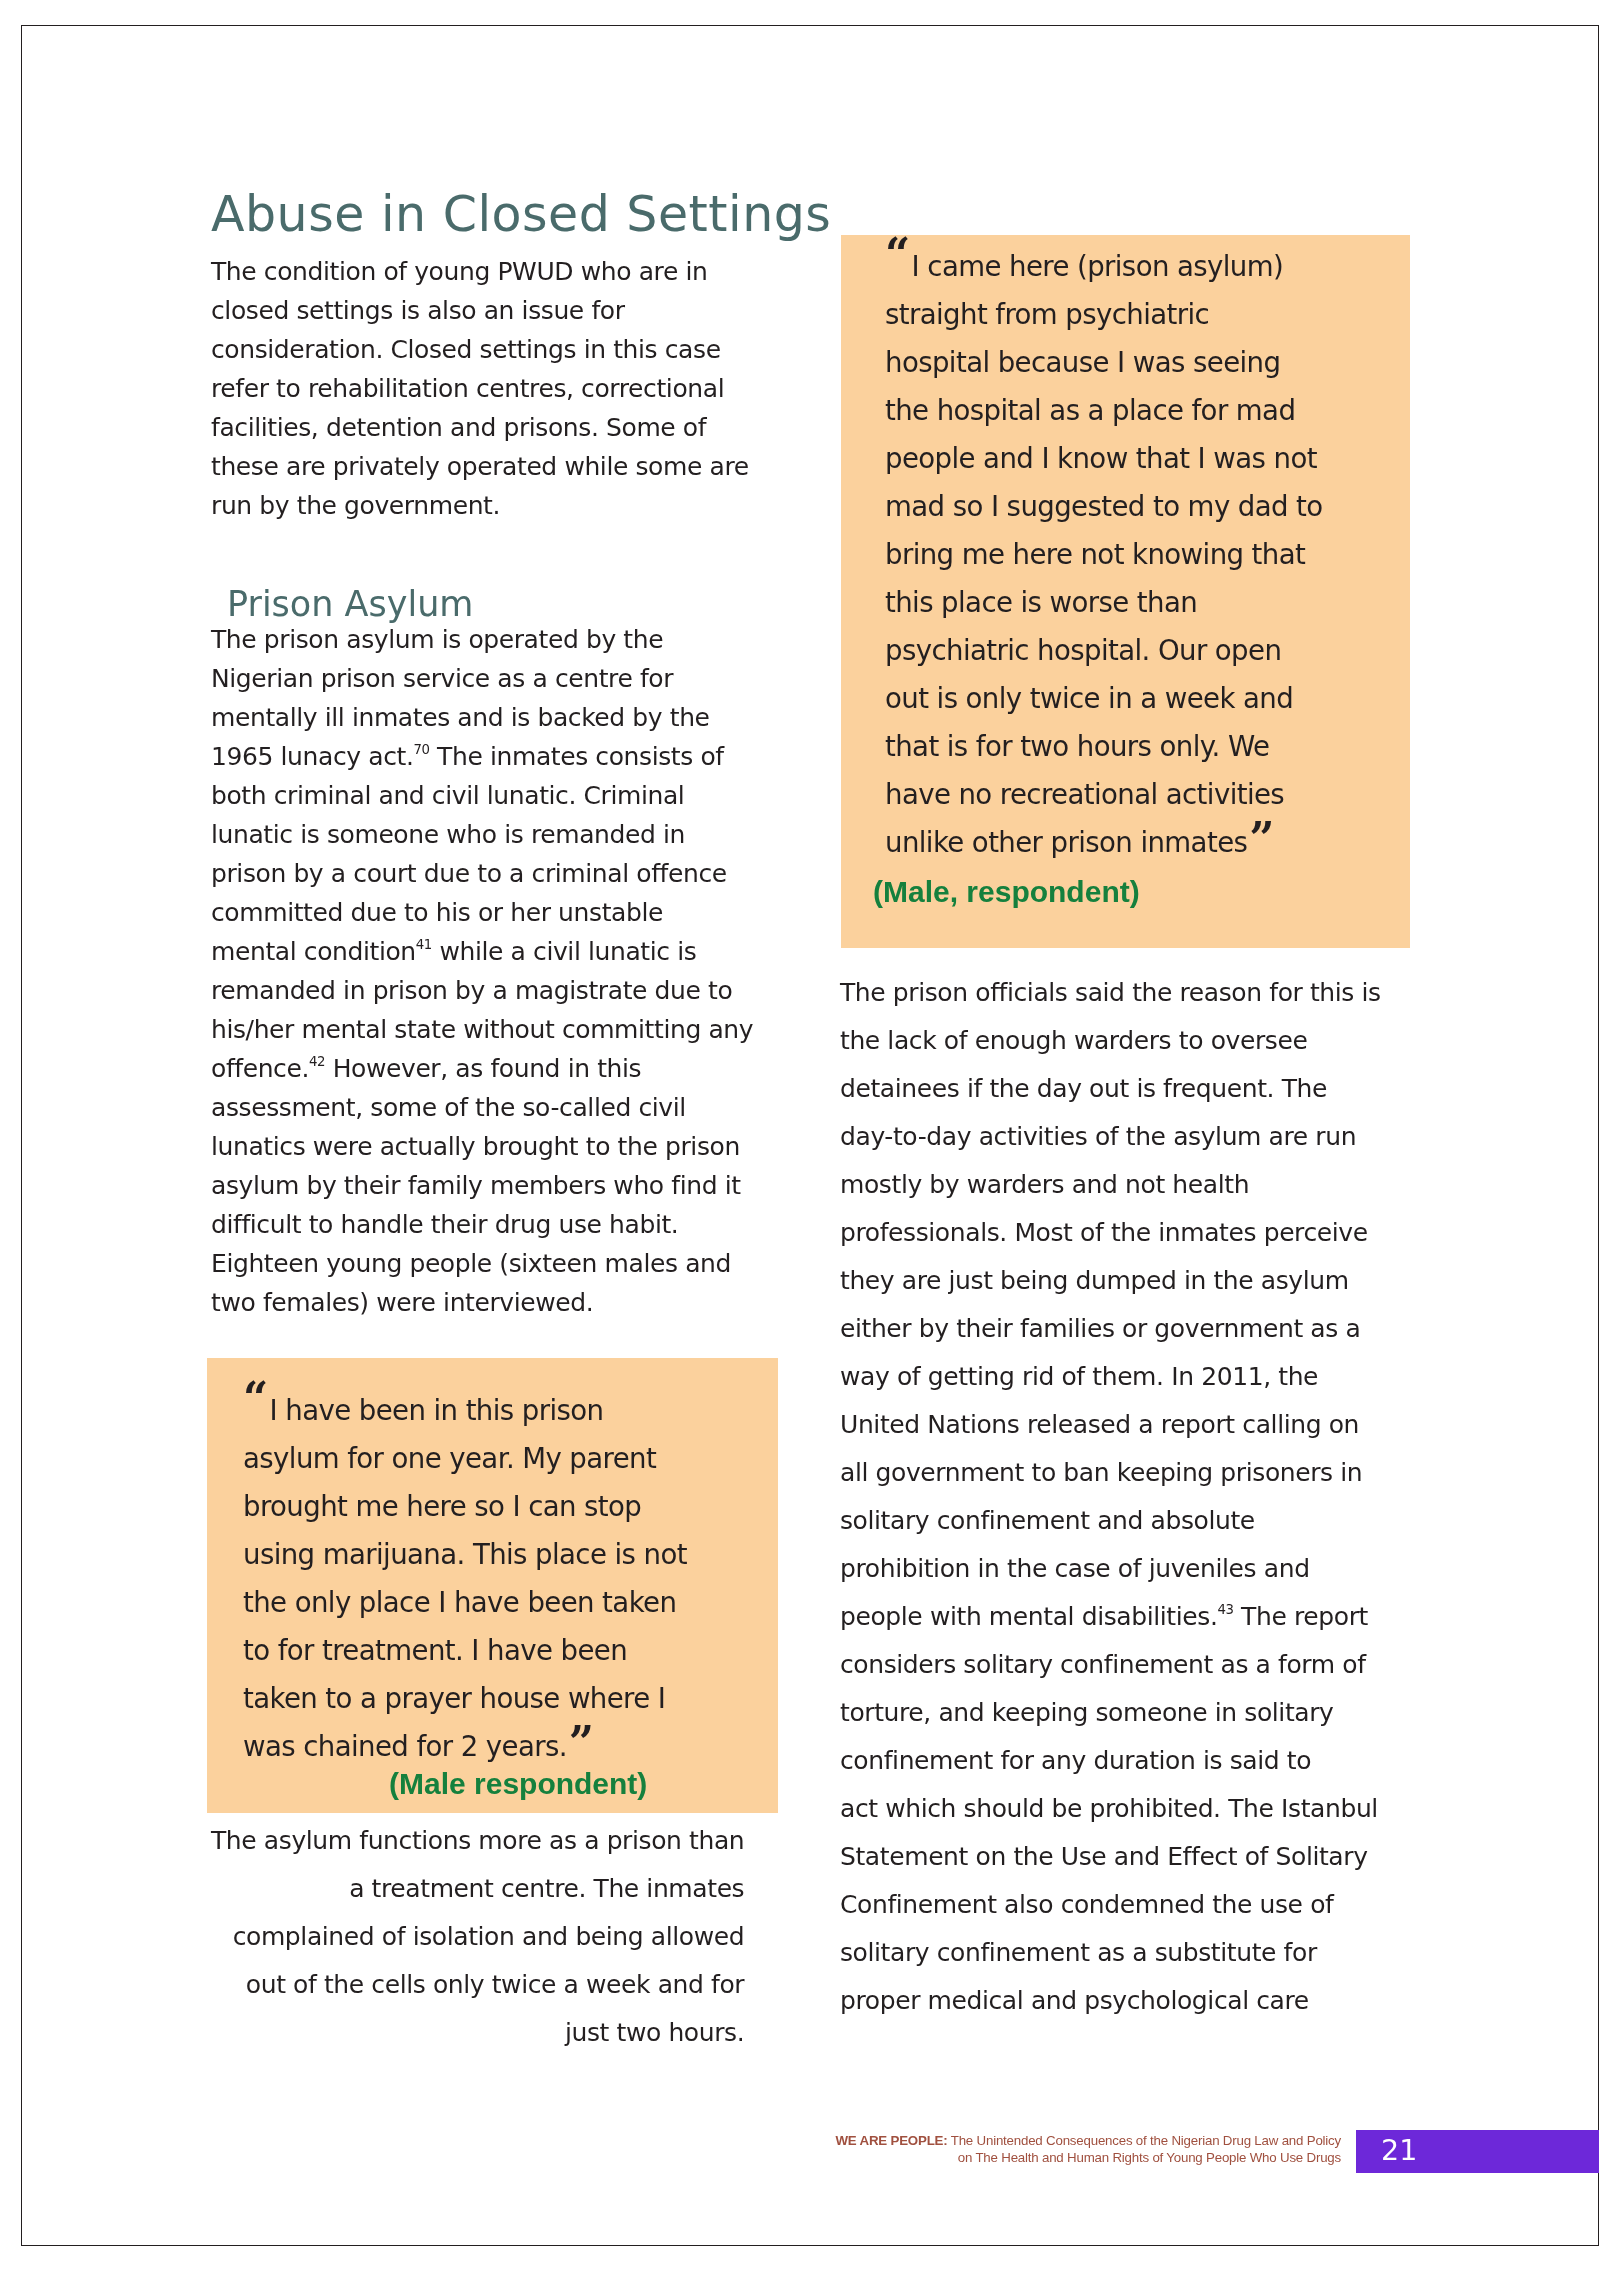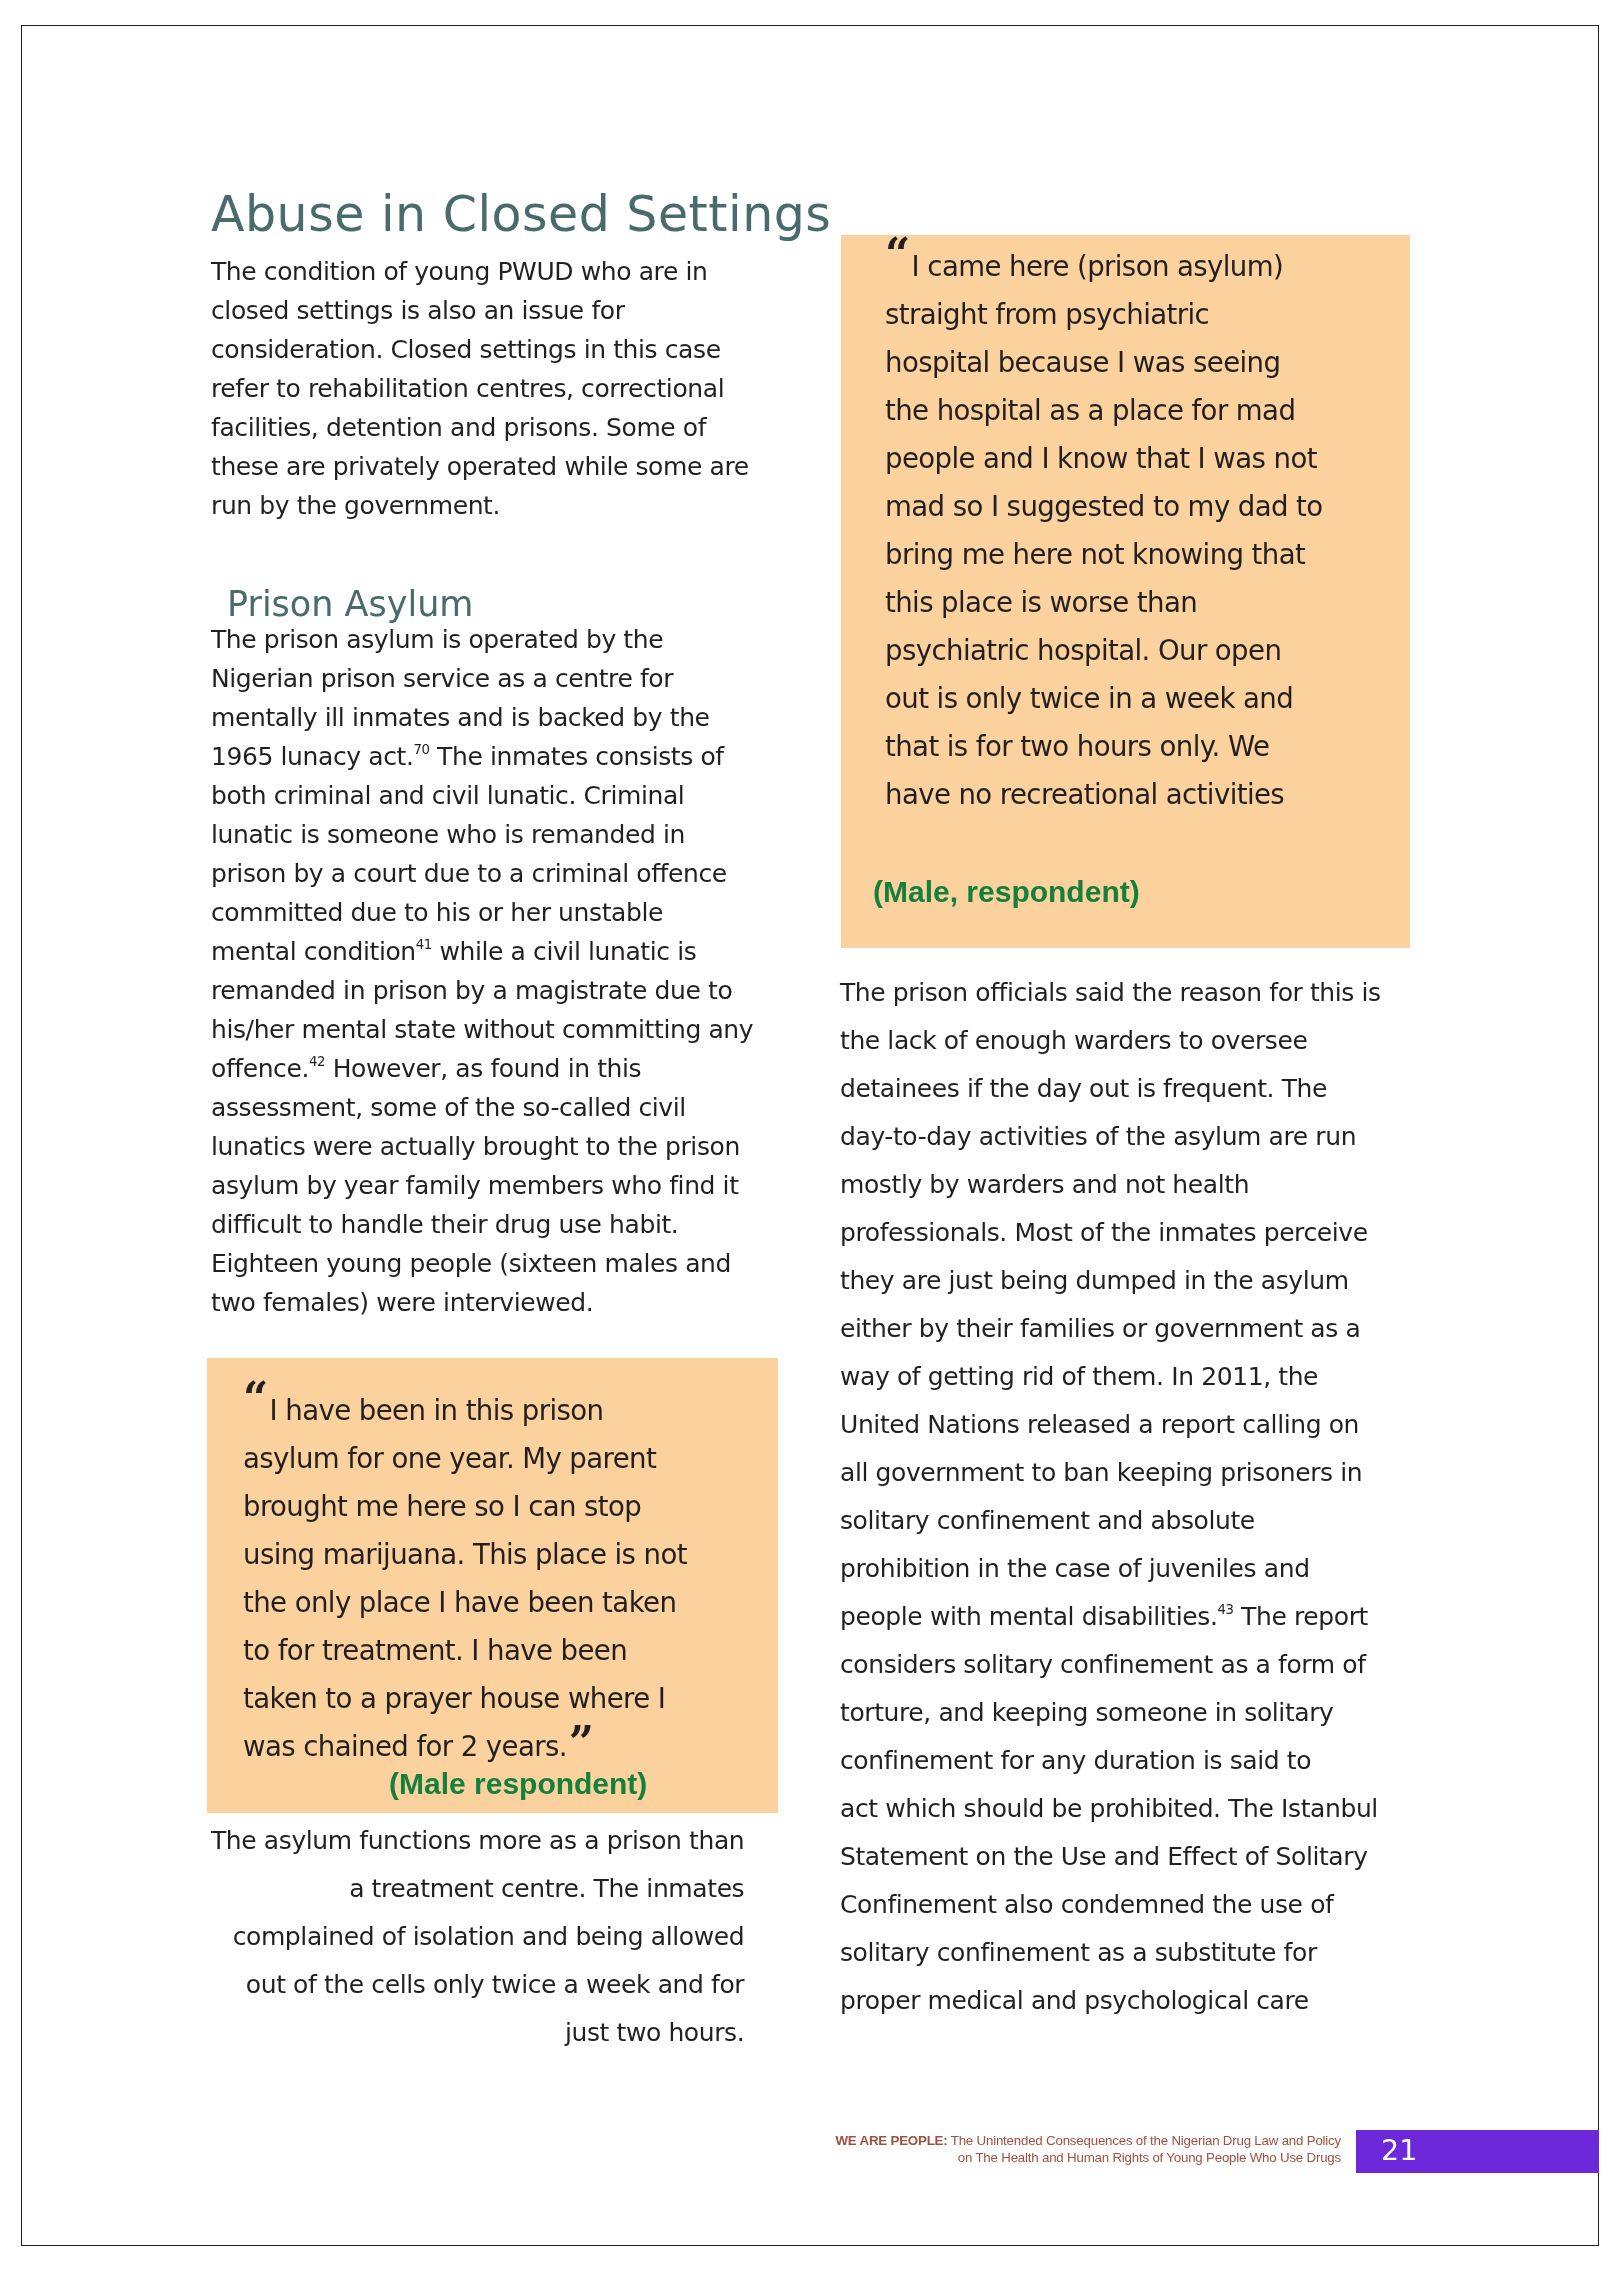--- a/index.html
+++ b/index.html
@@ -50,21 +50,21 @@
     <span class="ln"><span>both criminal and civil lunatic. Criminal</span></span>
     <span class="ln"><span>lunatic is someone who is remanded in</span></span>
     <span class="ln"><span>prison by a court due to a criminal offence</span></span>
     <span class="ln"><span>committed due to his or her unstable</span></span>
     <span class="ln"><span>mental condition</span><sup>41</sup><span> while a civil lunatic is</span></span>
     <span class="ln"><span>remanded in prison by a magistrate due to</span></span>
     <span class="ln"><span>his/her mental state without committing any</span></span>
     <span class="ln"><span>offence.</span><sup>42</sup><span> However, as found in this</span></span>
     <span class="ln"><span>assessment, some of the so-called civil</span></span>
     <span class="ln"><span>lunatics were actually brought to the prison</span></span>
-    <span class="ln"><span>asylum by year family members who find it</span></span>
+    <span class="ln"><span>asylum by their family members who find it</span></span>
     <span class="ln"><span>difficult to handle their drug use habit.</span></span>
     <span class="ln"><span>Eighteen young people (sixteen males and</span></span>
     <span class="ln"><span>two females) were interviewed.</span></span>
   </div>
 
 <div class="quote-box" style="left:207px; top:1358px; width:571px; height:455px;"></div>
 <div class="quote-text" id="qleft" style="left:243px; top:1387px;">
     <span class="ln"><span class="qmark qopen">“</span><span>I have been in this prison</span></span>
     <span class="ln"><span>asylum for one year. My parent</span></span>
     <span class="ln"><span>brought me here so I can stop</span></span>
@@ -91,20 +91,21 @@
     <span class="ln"><span>hospital because I was seeing</span></span>
     <span class="ln"><span>the hospital as a place for mad</span></span>
     <span class="ln"><span>people and I know that I was not</span></span>
     <span class="ln"><span>mad so I suggested to my dad to</span></span>
     <span class="ln"><span>bring me here not knowing that</span></span>
     <span class="ln"><span>this place is worse than</span></span>
     <span class="ln"><span>psychiatric hospital.  Our open</span></span>
     <span class="ln"><span>out is only twice in a week and</span></span>
     <span class="ln"><span>that is for two hours only. We</span></span>
     <span class="ln"><span>have no recreational activities</span></span>
+    <span class="ln"><span>unlike other prison inmates</span><span class="qmark qclose">”</span></span>
   </div>
 <div class="attrib" style="left:873px; top:875px;">(Male, respondent)</div>
 
 <div class="para para-wide" id="rbody" style="left:840px; top:969px;">
     <span class="ln"><span>The prison officials said the reason for this is</span></span>
     <span class="ln"><span>the lack of enough warders to oversee</span></span>
     <span class="ln"><span>detainees if the day out is frequent. The</span></span>
     <span class="ln"><span>day-to-day activities of the asylum are run</span></span>
     <span class="ln"><span>mostly by warders and not health</span></span>
     <span class="ln"><span>professionals.  Most of the inmates perceive</span></span>

